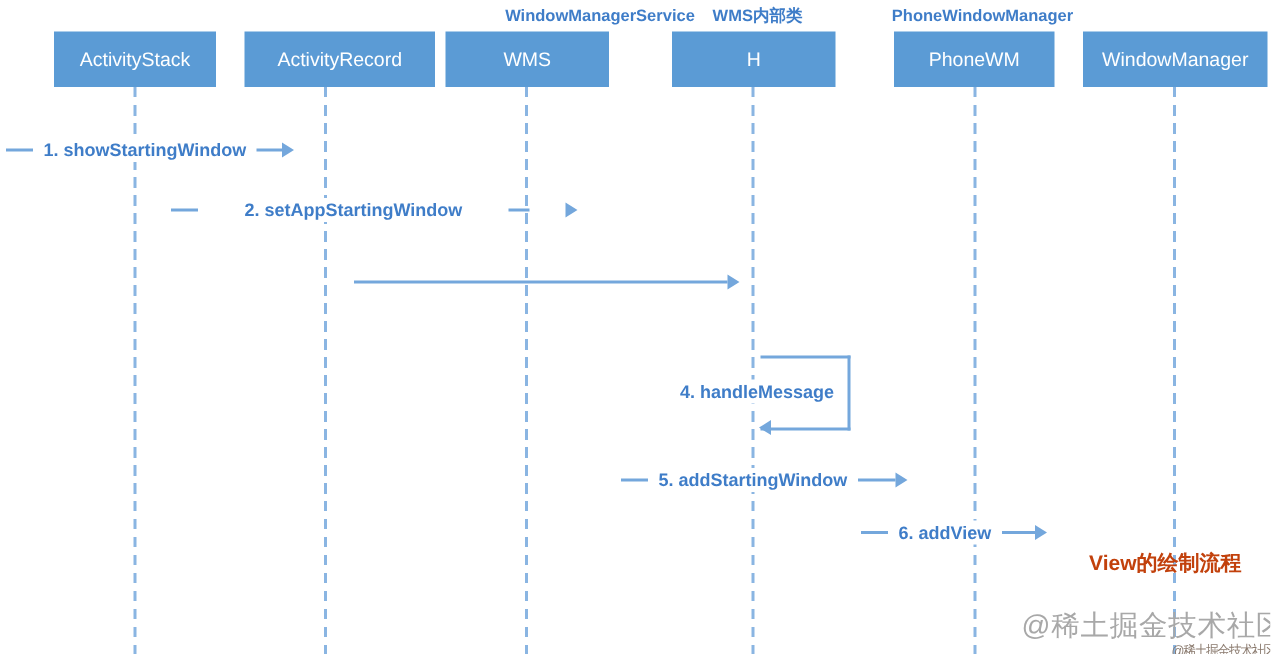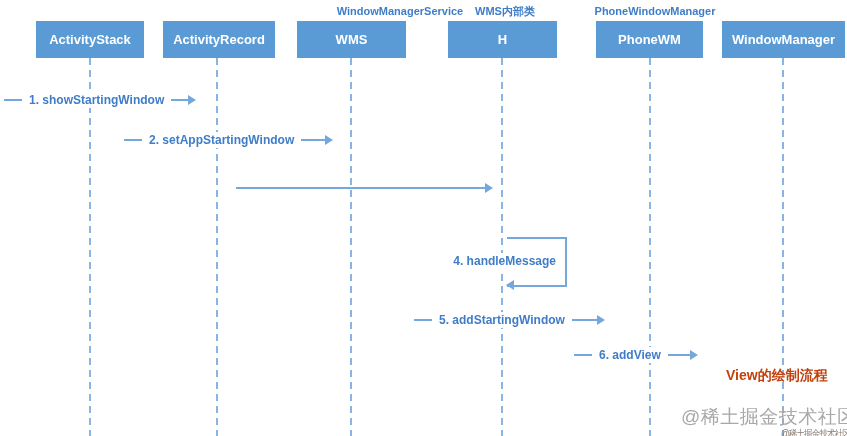--- a/index.html
+++ b/index.html
@@ -6,21 +6,21 @@
   .stage{
     position:relative;width:847px;height:436px;background:#ffffff;overflow:hidden;
     font-family:"Liberation Sans","DejaVu Sans",sans-serif;
   }
   .stereotype{
     position:absolute;top:4px;height:14px;line-height:14px;
     color:#3f7dc8;font-weight:bold;font-size:11px;text-align:center;white-space:nowrap;
   }
   .actor-box{
     position:absolute;top:21px;height:37px;background:#5b9bd5;
-    color:#ffffff;font-weight:bold;font-size:13px;
+    color:#ffffff;font-weight:normal;font-size:13px;
     display:flex;align-items:center;justify-content:center;white-space:nowrap;
     box-sizing:border-box;
   }
   .lifeline{
     position:absolute;top:58px;bottom:0;width:2px;
     background:repeating-linear-gradient(to bottom,#8ab5e2 0 7px,rgba(0,0,0,0) 7px 12px);
   }
   .message{
     position:absolute;height:18px;display:flex;align-items:center;
     transform:translateY(-50%);z-index:3;
@@ -72,21 +72,21 @@
 
 <div class="stage">
 
   <div class="stereotype" style="left:283px;width:140px;margin-left:47px;">WindowManagerService</div>
   <div class="stereotype" style="left:445px;width:120px;">WMS内部类</div>
   <div class="stereotype" style="left:585px;width:140px;">PhoneWindowManager</div>
 
   <div class="actor-box" style="left:36px;width:108px;">
     <span>ActivityStack</span>
   </div>
-  <div class="actor-box" style="left:163px;width:112px;">
+  <div class="actor-box" style="left:163px;width:127px;">
     <span>ActivityRecord</span>
   </div>
   <div class="actor-box" style="left:297px;width:109px;">
     <span>WMS</span>
   </div>
   <div class="actor-box" style="left:448px;width:109px;">
     <span>H</span>
   </div>
   <div class="actor-box" style="left:596px;width:107px;">
     <span>PhoneWM</span>
@@ -102,21 +102,21 @@
   <div class="lifeline" style="left:649px;"></div>
   <div class="lifeline" style="left:782px;"></div>
 
   <div class="message" style="left:4px;top:100px;width:192px;">
     <span class="seg left"></span>
     <span class="mtext">1. showStartingWindow</span>
     <span class="seg right"></span>
     <span class="arrow-right"></span>
   </div>
 
-  <div class="message" style="left:124px;top:140px;width:209px;">
+  <div class="message" style="left:114px;top:140px;width:209px;gap:24px;">
     <span class="seg left"></span>
     <span class="mtext">2. setAppStartingWindow</span>
     <span class="seg right"></span>
     <span class="arrow-right"></span>
   </div>
 
   <div class="message" style="left:236px;top:188px;width:257px;">
     <span class="seg left"></span>
     <span class="seg right"></span>
     <span class="arrow-right"></span>

